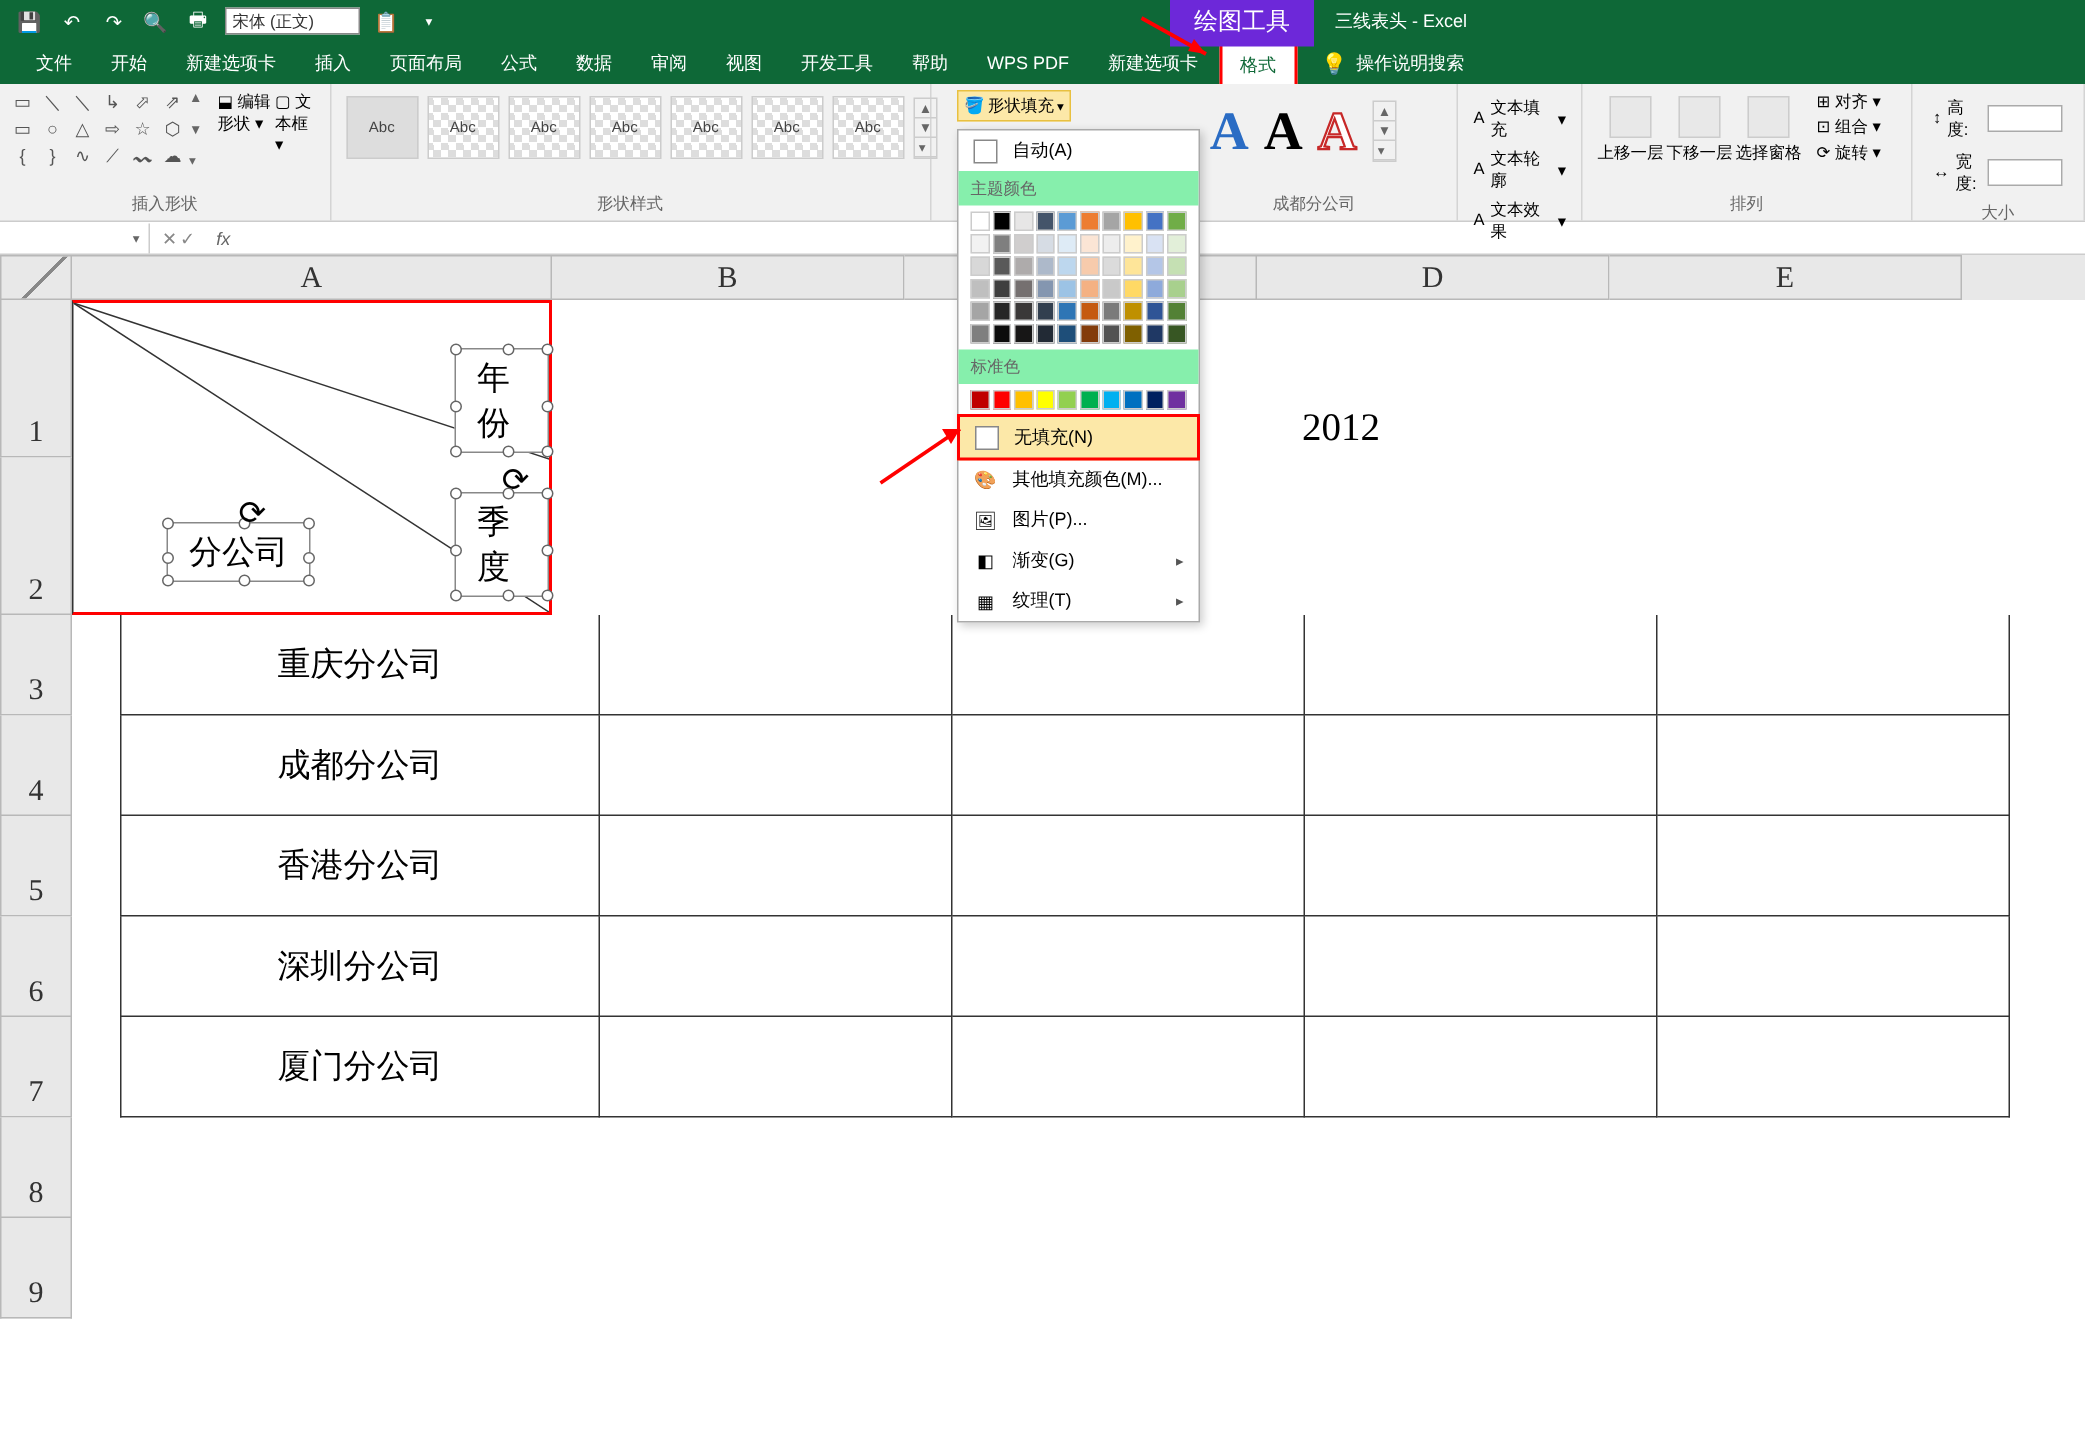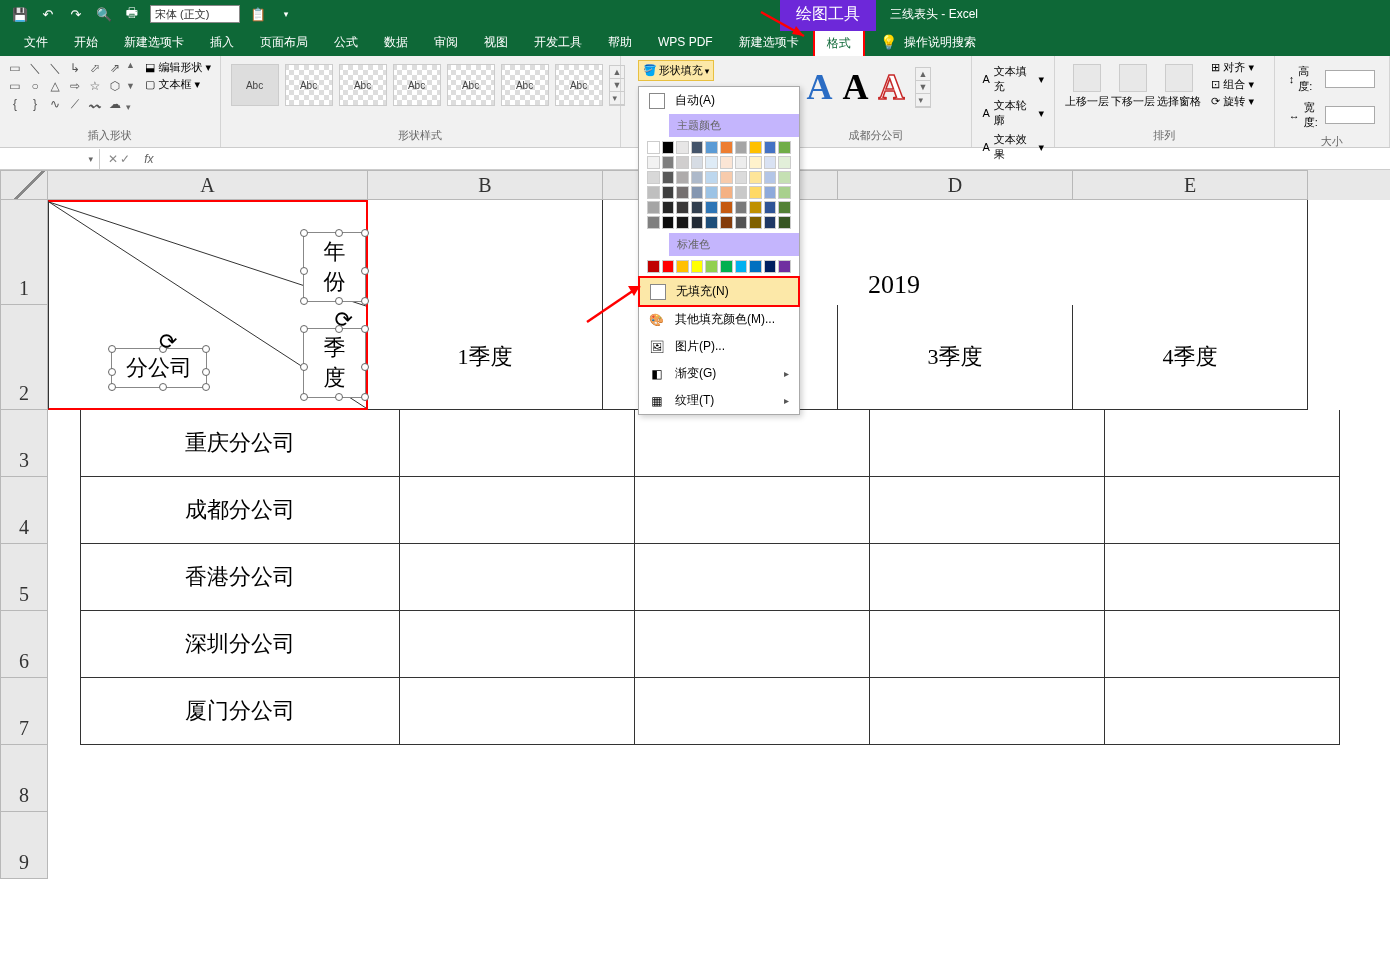--- a/index.html
+++ b/index.html
@@ -23,21 +23,21 @@
     
     
     .ribbon { height: 92px; background: #f1f1f1; border-bottom: 1px solid #ccc; display: flex; position: relative; }
     .ribbon-group { border-right: 1px solid #d4d4d4; display: flex; flex-direction: column; justify-content: space-between; padding: 4px 6px 2px; }
     .group-label { text-align: center; font-size: 11px; color: #666; padding-bottom: 2px; }
     
     .shapes-palette { display: flex; flex-direction: column; gap: 2px; }
     .shape-row { display: flex; gap: 2px; }
     .shape-item { width: 18px; height: 16px; display: flex; align-items: center; justify-content: center; font-size: 12px; color: #555; }
     .shapes-arrows { display: flex; flex-direction: column; justify-content: space-between; padding: 0 2px; font-size: 9px; color: #666; }
-    .edit-shape-group { display: flex; flex-direction: column; gap: 2px; margin-left: 8px; font-size: 11px; }
+    .edit-shape-group { display: flex; flex-direction: row; gap: 2px; margin-left: 8px; font-size: 11px; }
     
     .style-gallery { display: flex; gap: 6px; align-items: center; padding: 4px; }
     .style-item { width: 48px; height: 42px; border: 1px solid #ccc; display: flex; align-items: center; justify-content: center; font-size: 10px; color: #444; background: repeating-conic-gradient(#ddd 0% 25%, #fff 0% 50%) 50% / 10px 10px; }
     .style-item.solid { background: #ddd; }
     .gallery-arrows { display: flex; flex-direction: column; gap: 0; font-size: 9px; color: #666; border: 1px solid #ccc; }
     .gallery-arrows span { padding: 1px 3px; border-bottom: 1px solid #ccc; }
     
     .fill-dropdown-btn { display: flex; align-items: center; gap: 2px; padding: 2px 4px; background: #fce8a8; border: 1px solid #e8c040; font-size: 11px; }
     
     .wordart-gallery { display: flex; gap: 10px; align-items: center; padding: 6px 20px; }
@@ -90,21 +90,21 @@
     .rotate-handle { width: 14px; height: 14px; position: absolute; }
     
     .tb-year { top: 30px; left: 254px; }
     .tb-quarter { top: 126px; left: 254px; }
     .tb-branch { top: 146px; left: 62px; }
     
     
     .fill-menu { position: absolute; top: 86px; left: 638px; width: 162px; background: #fff; border: 1px solid #aaa; box-shadow: 2px 2px 6px rgba(0,0,0,.2); z-index: 100; font-size: 12px; }
     .menu-item { display: flex; align-items: center; gap: 10px; padding: 5px 10px; }
     .menu-item.highlighted { background: #fce8a8; border: 2px solid red; margin: -1px; }
-    .menu-header { padding: 4px 8px; font-size: 11px; color: #666; background: #c4b5fd; margin-left: 30px; }
+    .menu-header { padding: 4px 8px; font-size: 11px; color: #666; background: #86efac; }
     .swatch-grid { display: flex; flex-direction: column; gap: 2px; padding: 4px 8px; }
     .swatch-row { display: flex; gap: 2px; }
     .swatch { width: 13px; height: 13px; border: 1px solid #ccc; }
     .menu-icon { width: 16px; height: 16px; display: flex; align-items: center; justify-content: center; font-size: 12px; }
     .submenu-arrow { margin-left: auto; font-size: 10px; color: #555; }
     
     
     .red-arrow { position: absolute; z-index: 200; pointer-events: none; }
     .arrow1 { top: 4px; left: 756px; }
     .arrow2 { top: 280px; left: 582px; }
@@ -440,21 +440,21 @@
       <div class="row-head">4</div>
       <div class="row-head">5</div>
       <div class="row-head">6</div>
       <div class="row-head">7</div>
       <div class="row-head">8</div>
       <div class="row-head">9</div>
     </div>
 
     <div class="cells">
 
-      <div style="display:flex;text-align:center;">
+      <div style="display:flex;">
         <div class="header-cell">
           <svg class="diag-line">
             <line x1="0" y1="0" x2="320" y2="105" stroke="#333" stroke-width="1"></line>
             <line x1="0" y1="0" x2="320" y2="208" stroke="#333" stroke-width="1"></line>
           </svg>
 
           <div class="text-box tb-year">
             <span>年份</span>
             <span class="handle" style="top:-4px;left:-4px;"></span>
             <span class="handle" style="top:-4px;left:50%;"></span>
@@ -485,37 +485,23 @@
             <span class="handle" style="top:-4px;left:50%;"></span>
             <span class="handle" style="top:-4px;right:-4px;"></span>
             <span class="handle" style="bottom:-4px;left:-4px;"></span>
             <span class="handle" style="bottom:-4px;left:50%;"></span>
             <span class="handle" style="bottom:-4px;right:-4px;"></span>
             <span class="handle" style="top:50%;left:-4px;"></span>
             <span class="handle" style="top:50%;right:-4px;"></span>
             <span class="rotate-handle" style="top:-20px;left:50%;">⟳</span>
           </div>
         </div>
-        <div style="display:flex;flex-direction:column;">
-          <div class="cell-row">
-            <div class="cell col-b r1" style="border-bottom:none;"></div>
-            <div class="cell col-c r1" style="border-bottom:none;border-left:none;border-right:none;"></div>
-            <div class="cell col-d r1" style="border-bottom:none;border-left:none;border-right:none;"></div>
-            <div class="cell col-e r1" style="border-bottom:none;border-left:none;"></div>
-          </div>
-          <div class="cell-row">
-            <div class="cell col-b r2">1季度</div>
-            <div class="cell col-c r2">2季度</div>
-            <div class="cell col-d r2">3季度</div>
-            <div class="cell col-e r2">4季度</div>
-          </div>
-        </div>
-      </div>
-
-      <div class="year-2019">2019</div>
+      </div>
+
+      <div class="year-2019">2012</div>
 
       <div id="data-rows">
           <div class="cell-row">
             <div class="cell first-col col-a rn">重庆分公司</div>
             <div class="cell col-b rn"></div>
             <div class="cell col-c rn"></div>
             <div class="cell col-d rn"></div>
             <div class="cell col-e rn"></div>
           </div>
           <div class="cell-row">

